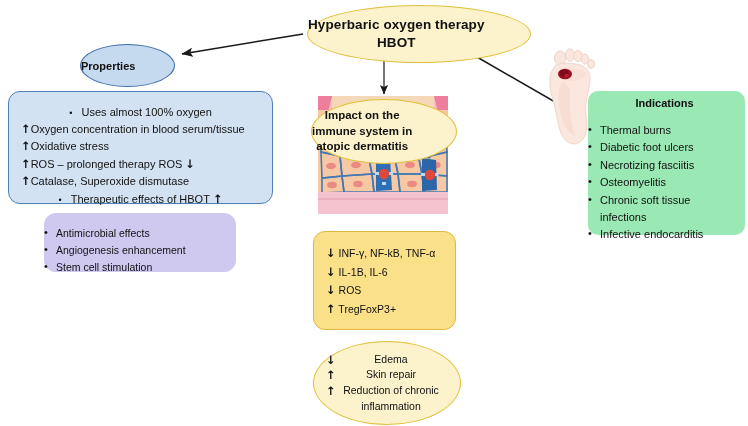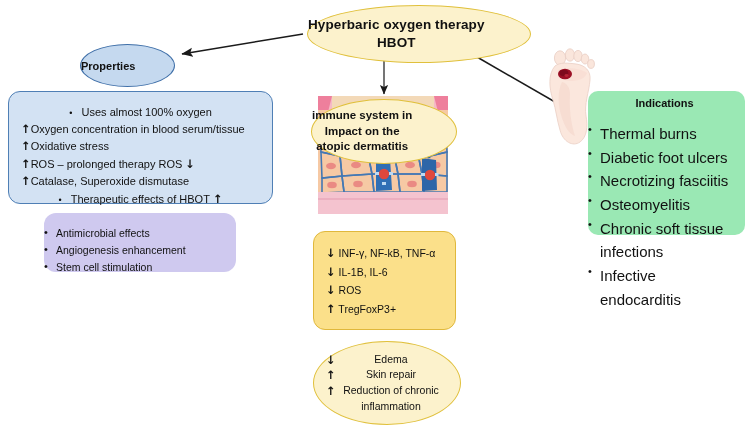--- a/index.html
+++ b/index.html
@@ -57,21 +57,21 @@
   .arr.up::before{content:"\2191";}
   .arr.dn::before{content:"\2193";}
   .bul{font-size:9px;}
 
   .purple-list{font-size:10.5px;line-height:1.62;padding:7px 6px 6px 20px;}
   .purple-list li{position:relative;white-space:nowrap;}
   .purple-list li::before{
     content:"\2022";position:absolute;left:-12px;top:-1px;font-size:11px;
   }
 
-  .green-list{font-size:15px;line-height:1.58;padding:0 4px 0 22px;}
+  .green-list{font-size:11px;line-height:1.58;padding:0 4px 0 22px;}
   .green-list li{position:relative;}
   .green-list li::before{
     content:"\2022";position:absolute;left:-12px;top:-1px;font-size:11px;
   }
   .green-wrap{padding:6px 4px 6px 0;}
 
   .marker-list{font-size:10.5px;line-height:1.62;padding:8px 6px 6px 8px;}
   .marker-list li{white-space:nowrap;}
 
   .outcome-list{font-size:10.5px;line-height:1.5;padding:0;}
@@ -201,22 +201,22 @@
         <rect x="117" y="77" width="3.5" height="3" fill="#bcd9f2"></rect>
       </g>
 
       <rect x="0" y="96" width="130" height="22" fill="#f4c3cf"></rect>
       <line x1="0" y1="103" x2="130" y2="103" stroke="#eaa9bb" stroke-width="1.3"></line>
     </svg>
   </div>
 
   <div class="node ellipse ell-yellow" style="left:311px;top:99px;width:146px;height:65px;">
     <div id="impact-title">
+      <div>Impact on the</div>
       <div>immune system in</div>
-      <div>Impact on the</div>
       <div>atopic dermatitis</div>
     </div>
   </div>
 
   <div class="node rrect box-yellow" style="left:313px;top:231px;width:143px;height:99px;">
     <ul class="plain marker-list" id="markers-list">
         <li><span class="arr dn"></span><span> INF-γ, NF-kB, TNF-α</span></li>
         <li><span class="arr dn"></span><span> IL-1B, IL-6</span></li>
         <li><span class="arr dn"></span><span> ROS</span></li>
         <li><span class="arr up"></span><span> TregFoxP3+</span></li>

